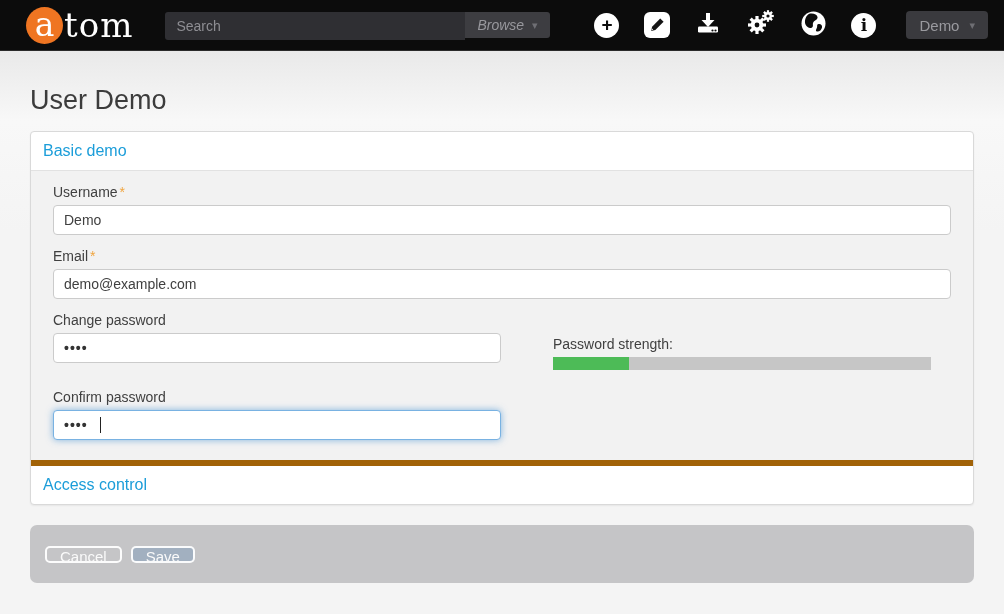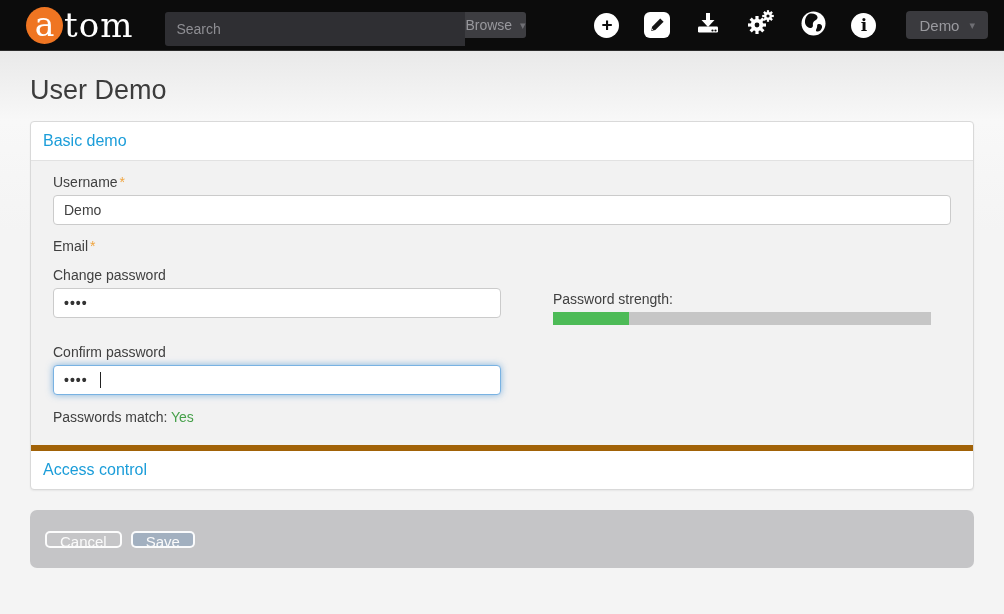--- a/index.html
+++ b/index.html
@@ -6,36 +6,36 @@
   html,body { width:1004px; height:614px; overflow:hidden; }
   body { font-family:"Liberation Sans","DejaVu Sans",sans-serif; background:#f4f4f4; }
 
   
   .navbar { height:51px; background:#0c0c0c; display:flex; align-items:center; padding:0 16px 0 26px; border-bottom:1px solid #2a2a2a; }
   .logo { display:flex; align-items:center; font-family:"DejaVu Serif","Liberation Serif",serif; cursor:pointer; }
   .logo-a { width:37px; height:37px; border-radius:50%; background:#ef7522; color:#fff; font-size:33px; line-height:36px; text-align:center; display:inline-block; }
   .logo-rest { color:#fff; font-size:34px; letter-spacing:1px; margin-left:1px; }
 
   .search-group { display:flex; margin-left:32px; height:26px; }
-  .search-input { width:300px; height:34px; background:#2f2f33; border:none; outline:none; border-radius:3px 0 0 3px; color:#cfcfcf; font-size:14px; padding:0 11px; font-family:inherit; }
+  .search-input { width:300px; height:28px; background:#2f2f33; border:none; outline:none; border-radius:3px 0 0 3px; color:#cfcfcf; font-size:14px; padding:0 11px; font-family:inherit; }
   .search-input::placeholder { color:#8e8e93; }
-  .browse-btn { height:26px; background:#3d3d41; border:none; border-radius:0 3px 3px 0; color:#98989d; font-size:14px; padding:0 0; display:flex; align-items:center; gap:8px; cursor:pointer; font-family:inherit; }
+  .browse-btn { height:26px; background:#3d3d41; border:none; border-radius:0 3px 3px 0; color:#98989d; font-size:14px; padding:0 12px; display:flex; align-items:center; gap:8px; cursor:pointer; font-family:inherit;font-style:italic; }
   .caret { font-size:11px; color:#6f6f74; line-height:1; }
 
   .nav-icons { display:flex; align-items:center; gap:25px; margin-left:auto; margin-right:30px; }
   .nav-icon-btn { cursor:pointer; display:flex; align-items:center; justify-content:center; }
   .ic-circle { width:25px; height:25px; border-radius:50%; background:#fff; color:#0c0c0c; display:flex; align-items:center; justify-content:center; font-weight:bold; }
   .ic-plus { font-size:19px; line-height:1; padding-bottom:2px; }
   .ic-info { font-family:"DejaVu Serif",serif; font-size:17px; font-weight:bold; }
   .ic-square { width:26px; height:26px; border-radius:6px; background:#fff; display:flex; align-items:center; justify-content:center; }
 
   .user-btn { height:28px; background:#3a3a3e; border:none; border-radius:4px; color:#9a9a9f; font-size:15px; padding:0 13px; display:flex; align-items:center; gap:10px; cursor:pointer; font-family:inherit; }
 
   
-  .main { height:563px; padding:6px 30px; background:linear-gradient(180deg,#e9e9e9 0%,#f8f8f8 70px,#f4f4f4 180px); }
+  .main { height:563px; padding:16px 30px; background:linear-gradient(180deg,#e9e9e9 0%,#f8f8f8 70px,#f4f4f4 180px); }
   .page-title { font-size:27px; font-weight:400; color:#3c3c3c; padding-top:18px; }
 
   .panel { margin-top:15px; background:#fff; border:1px solid #d9d9d9; border-radius:4px; box-shadow:0 1px 2px rgba(0,0,0,.06); }
   .panel-section-header { padding:10px 12px; font-size:16px; color:#1b9dd9; cursor:pointer; }
   .panel-body { background:#f2f2f2; border-top:1px solid #e2e2e2; border-bottom:6px solid #a16207; padding:13px 22px 20px; }
 
   .form-label { display:block; font-size:14px; color:#404040; margin:0 0 5px; }
   .req { color:#f0a43e; margin-left:2px; }
   .txt-input { display:block; width:100%; height:30px; border:1px solid #cbcbcb; border-radius:4px; background:#fff; padding:0 10px; font-size:14px; color:#404040; font-family:inherit; outline:none; }
   .form-group { margin-bottom:13px; }
@@ -161,20 +161,21 @@
         <label class="form-label">
           <span>Username</span><span class="req">*</span>
         </label>
         <input class="txt-input" value="Demo" style="">
       </div>
 
       <div class="form-group">
         <label class="form-label">
           <span>Email</span><span class="req">*</span>
         </label>
+        <input class="txt-input" value="demo@example.com" style="">
       </div>
 
       <div class="pw-row">
         <div class="pw-col">
           <label class="form-label">Change password</label>
           <input class="txt-input pw-dots" value="••••" style="">
         </div>
         <div class="strength-col">
           <label class="form-label">Password strength:</label>
           <div class="strength-track">
@@ -184,24 +185,20 @@
       </div>
 
       <div style="margin-top:19px;">
         <label class="form-label">Confirm password</label>
         <div class="input-wrap">
           <input class="txt-input pw-dots focused" value="••••" style="">
           <span class="text-caret"></span>
         </div>
       </div>
 
-      <div class="match-line">
-        <span>Passwords match:</span>
-        <span class="match-yes">Yes</span>
-      </div>
     </div>
 
     <div class="panel-section-header">
       <span>Access control</span>
     </div>
   </div>
 
   <div class="actions-bar">
     <button class="btn">Cancel</button>
     <button class="btn btn-save">Save</button>

